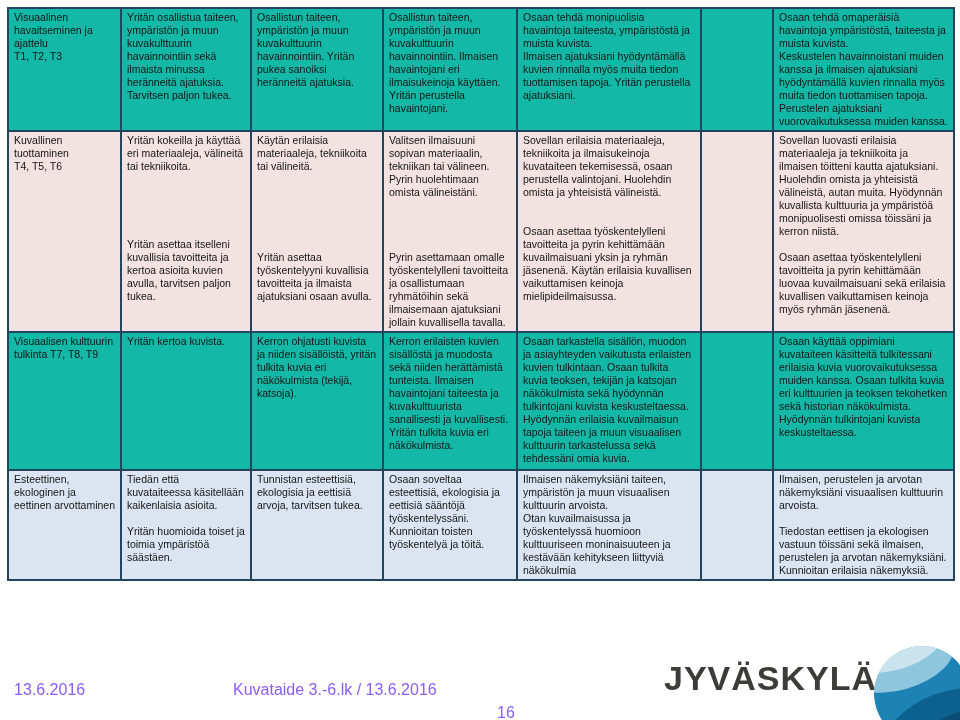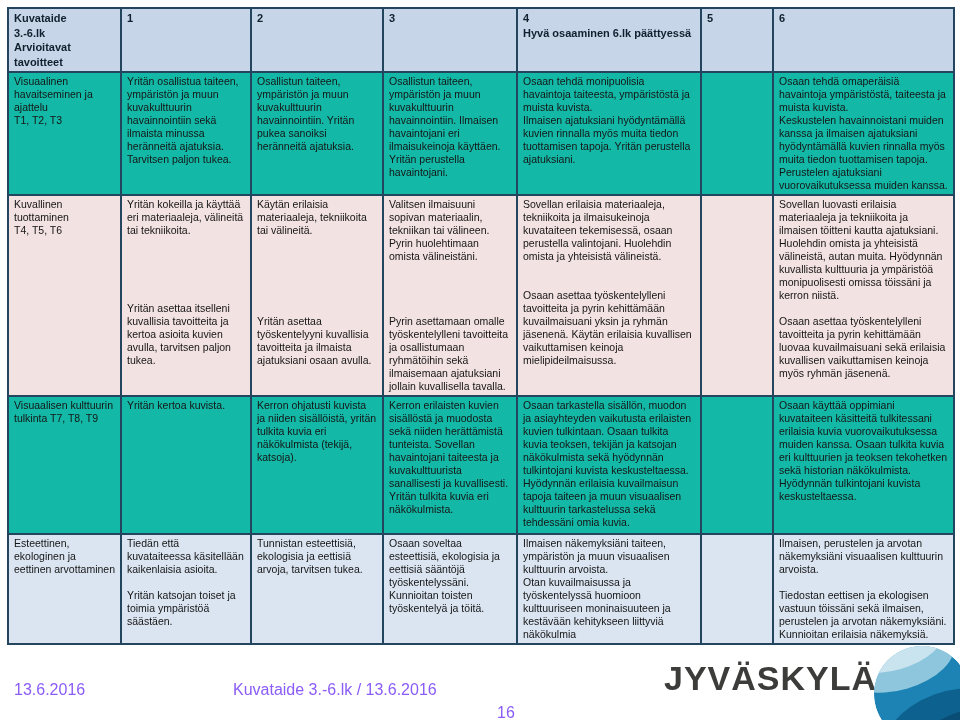--- a/index.html
+++ b/index.html
@@ -48,46 +48,20 @@
   <colgroup>
     <col style="width:113px">
       <col style="width:130px">
       <col style="width:132px">
     <col style="width:134px">
       <col style="width:184px">
       <col style="width:72px">
     <col style="width:181px">
   </colgroup>
   <tbody>
-    <tr class="hdr">
-      <td>
-          <div class="ct">Kuvataide
-3.-6.lk
-Arvioitavat tavoitteet</div>
-        </td>
-      <td>
-          <div class="ct">1</div>
-        </td>
-      <td>
-          <div class="ct">2</div>
-        </td>
-      <td>
-          <div class="ct">3</div>
-        </td>
-      <td>
-          <div class="ct">4
-Hyvä osaaminen 6.lk päättyessä</div>
-        </td>
-      <td>
-          <div class="ct">5</div>
-        </td>
-      <td>
-          <div class="ct">6</div>
-        </td>
-    </tr>
     <tr class="r0">
       <td>
           <div class="ct">Visuaalinen havaitseminen ja ajattelu
 T1, T2, T3</div>
         </td>
       <td>
           <div class="ct">Yritän osallistua taiteen, ympäristön ja muun kuvakulttuurin havainnointiin sekä ilmaista minussa heränneitä ajatuksia. Tarvitsen paljon tukea.</div>
         </td>
       <td>
           <div class="ct">Osallistun taiteen, ympäristön ja muun kuvakulttuurin havainnointiin. Yritän pukea sanoiksi heränneitä ajatuksia.</div>
@@ -159,40 +133,40 @@
       <td>
           <div class="ct">Visuaalisen kulttuurin tulkinta T7, T8, T9</div>
         </td>
       <td>
           <div class="ct">Yritän kertoa kuvista.</div>
         </td>
       <td>
           <div class="ct">Kerron ohjatusti kuvista ja niiden sisällöistä, yritän tulkita kuvia eri näkökulmista (tekijä, katsoja).</div>
         </td>
       <td>
-          <div class="ct">Kerron erilaisten kuvien sisällöstä ja muodosta sekä niiden herättämistä tunteista. Sovellan havaintojani taiteesta ja kuvakulttuurista sanallisesti ja kuvallisesti. Yritän tulkita kuvia eri näkökulmista.</div>
+          <div class="ct">Kerron erilaisten kuvien sisällöstä ja muodosta sekä niiden herättämistä tunteista. Ilmaisen havaintojani taiteesta ja kuvakulttuurista sanallisesti ja kuvallisesti. Yritän tulkita kuvia eri näkökulmista.</div>
         </td>
       <td>
           <div class="ct">Osaan tarkastella sisällön, muodon ja asiayhteyden vaikutusta erilaisten kuvien tulkintaan.  Osaan tulkita kuvia teoksen, tekijän ja katsojan näkökulmista sekä hyödynnän tulkintojani kuvista keskusteltaessa. Hyödynnän erilaisia kuvailmaisun tapoja taiteen ja muun visuaalisen kulttuurin tarkastelussa sekä tehdessäni omia kuvia.</div>
         </td>
       <td>
           <div class="ct"></div>
         </td>
       <td>
           <div class="ct">Osaan käyttää oppimiani kuvataiteen käsitteitä tulkitessani erilaisia kuvia vuorovaikutuksessa muiden kanssa. Osaan tulkita kuvia eri kulttuurien ja teoksen tekohetken sekä historian näkökulmista. Hyödynnän tulkintojani kuvista keskusteltaessa.</div>
         </td>
     </tr>
     <tr class="r3">
       <td>
           <div class="ct">Esteettinen, ekologinen ja eettinen arvottaminen</div>
         </td>
       <td>
           <div class="ct">Tiedän että kuvataiteessa käsitellään kaikenlaisia asioita.
 
-Yritän katsojan toiset ja toimia ympäristöä säästäen.</div>
+Yritän huomioida toiset ja toimia ympäristöä säästäen.</div>
         </td>
       <td>
           <div class="ct">Tunnistan esteettisiä, ekologisia ja eettisiä arvoja, tarvitsen tukea.</div>
         </td>
       <td>
           <div class="ct">Osaan soveltaa esteettisiä, ekologisia ja eettisiä sääntöjä työskentelyssäni. Kunnioitan toisten työskentelyä ja töitä.</div>
         </td>
       <td>
           <div class="ct">Ilmaisen näkemyksiäni taiteen, ympäristön ja muun visuaalisen kulttuurin arvoista.
 Otan kuvailmaisussa ja työskentelyssä huomioon kulttuuriseen moninaisuuteen ja kestävään kehitykseen liittyviä näkökulmia</div>

